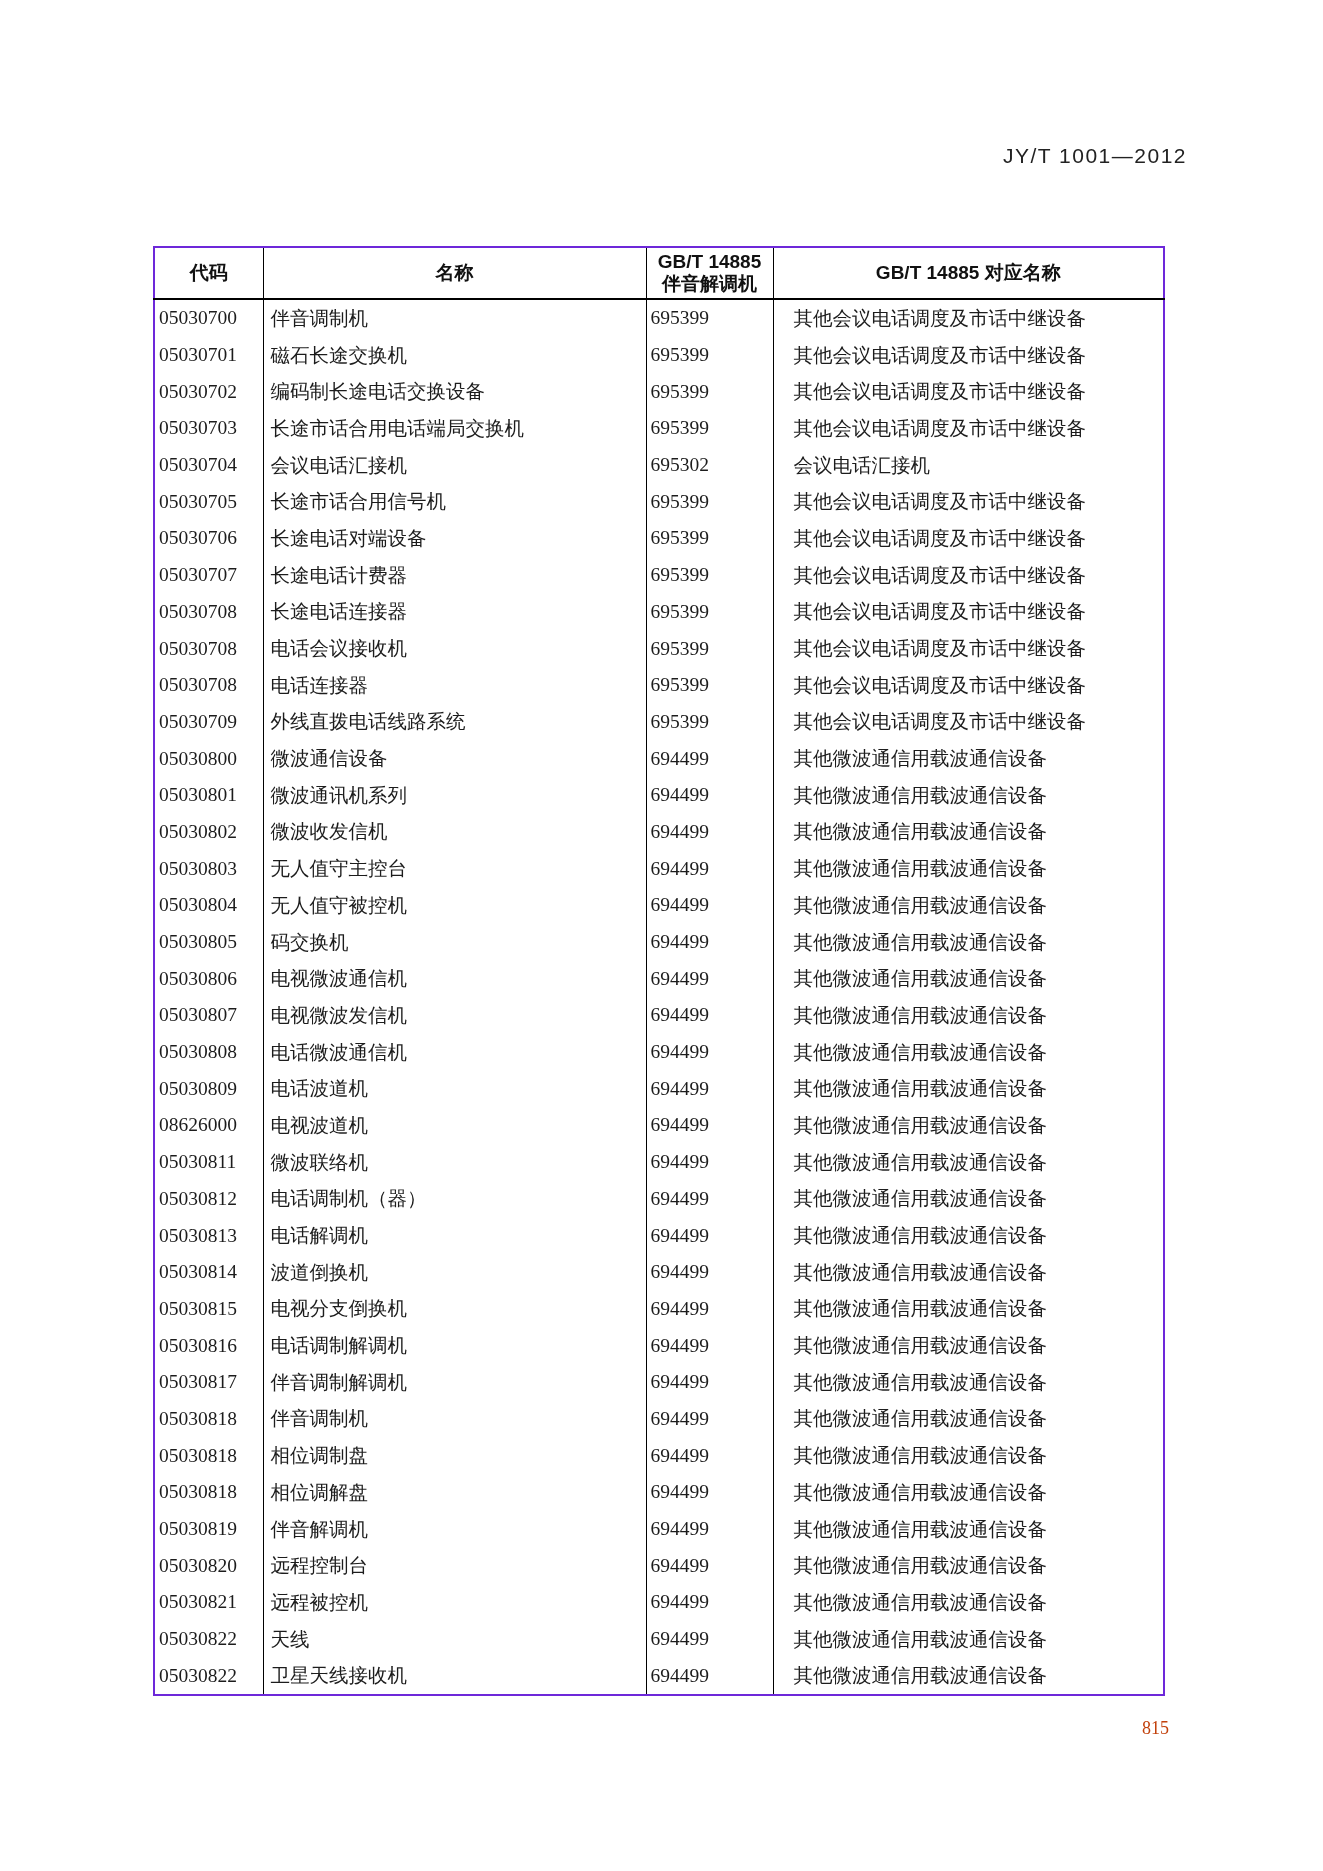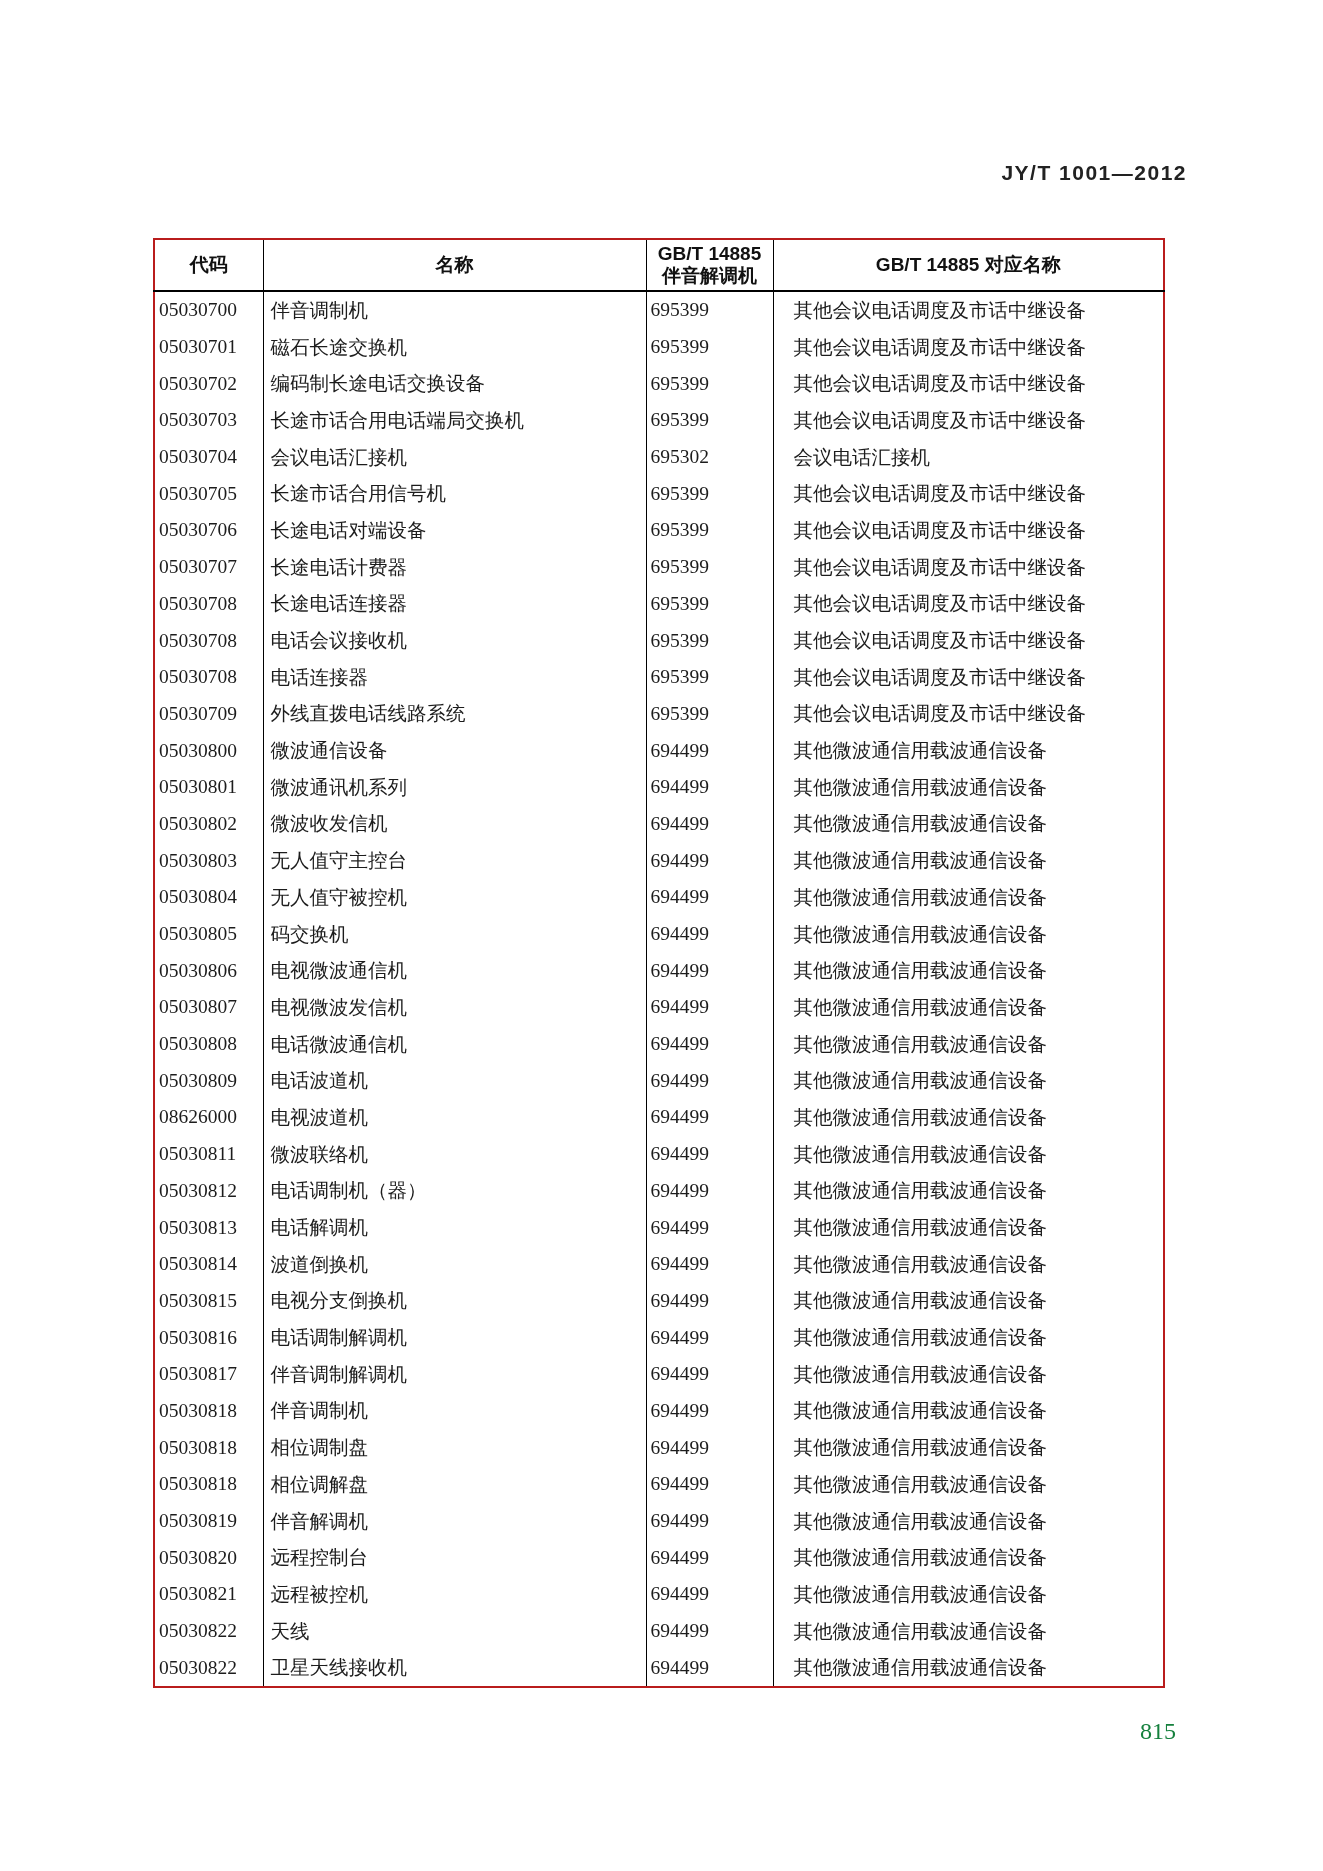--- a/index.html
+++ b/index.html
@@ -9,36 +9,36 @@
   }
   body {
     position: relative;
     width: 1323px;
     height: 1871px;
     font-family: "Liberation Serif", "DejaVu Serif", serif;
     color: #1c1c1c;
   }
   .std-number {
     position: absolute;
-    top: 161px;
+    top: 144px;
     right: 136px;
     font-family: "Liberation Sans", "DejaVu Sans", sans-serif;
     font-size: 21px;
-    font-weight: 700;
+    font-weight: 400;
     letter-spacing: 1.5px;
     color: #222;
   }
   table.code-table {
     position: absolute;
     left: 153px;
-    top: 238px;
+    top: 246px;
     width: 1010px;
     border-collapse: collapse;
     table-layout: fixed;
-    border: 2px solid #b91c1c;
+    border: 2px solid #6d28d9;
   }
   table.code-table col.c0 { width: 109px; }
   table.code-table col.c1 { width: 383px; }
   table.code-table col.c2 { width: 127px; }
   table.code-table col.c3 { width: 391px; }
 
   table.code-table th {
     height: 46px;
     border-left: 1.5px solid #000;
     border-bottom: 2.5px solid #000;
@@ -67,24 +67,24 @@
     overflow: hidden;
     color: #1c1c1c;
   }
   table.code-table td:first-child { border-left: none; }
   table.code-table td.c1 { padding-left: 7px; }
   table.code-table td.c3 { padding-left: 20px; }
 
   .page-number {
     position: absolute;
     top: 1718px;
-    right: 147px;
+    right: 154px;
     font-family: "Liberation Serif", "DejaVu Serif", serif;
-    font-size: 24px;
-    color: #15803d;
+    font-size: 18px;
+    color: #c2410c;
   }
 </style>
 </head>
 <body>
 
 <div class="std-number">JY/T 1001—2012</div>
 
 <table class="code-table">
   <colgroup>
     <col class="c0">

